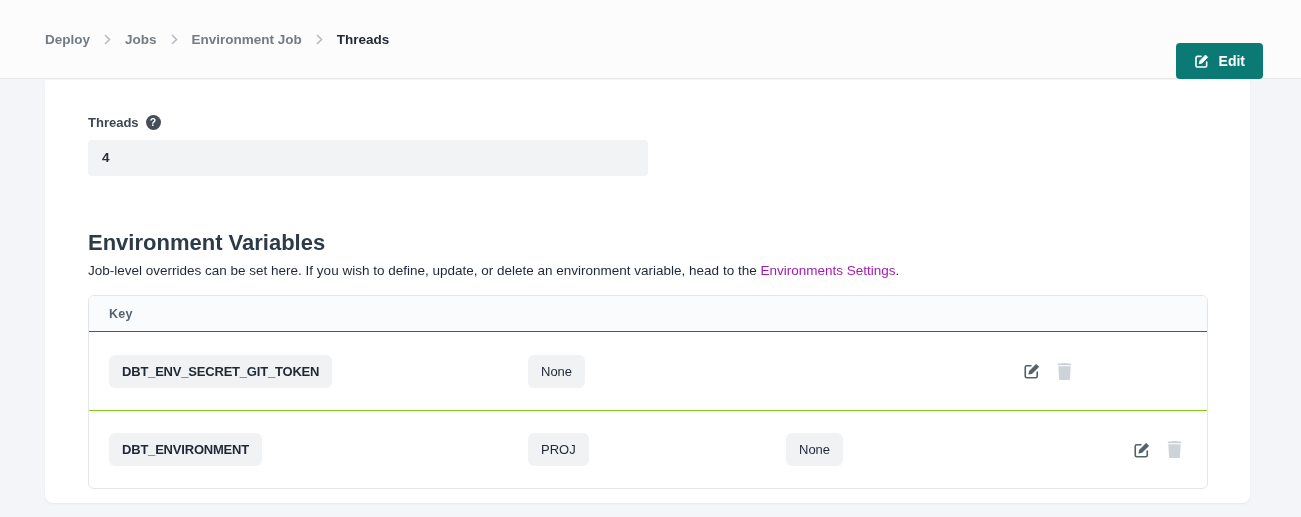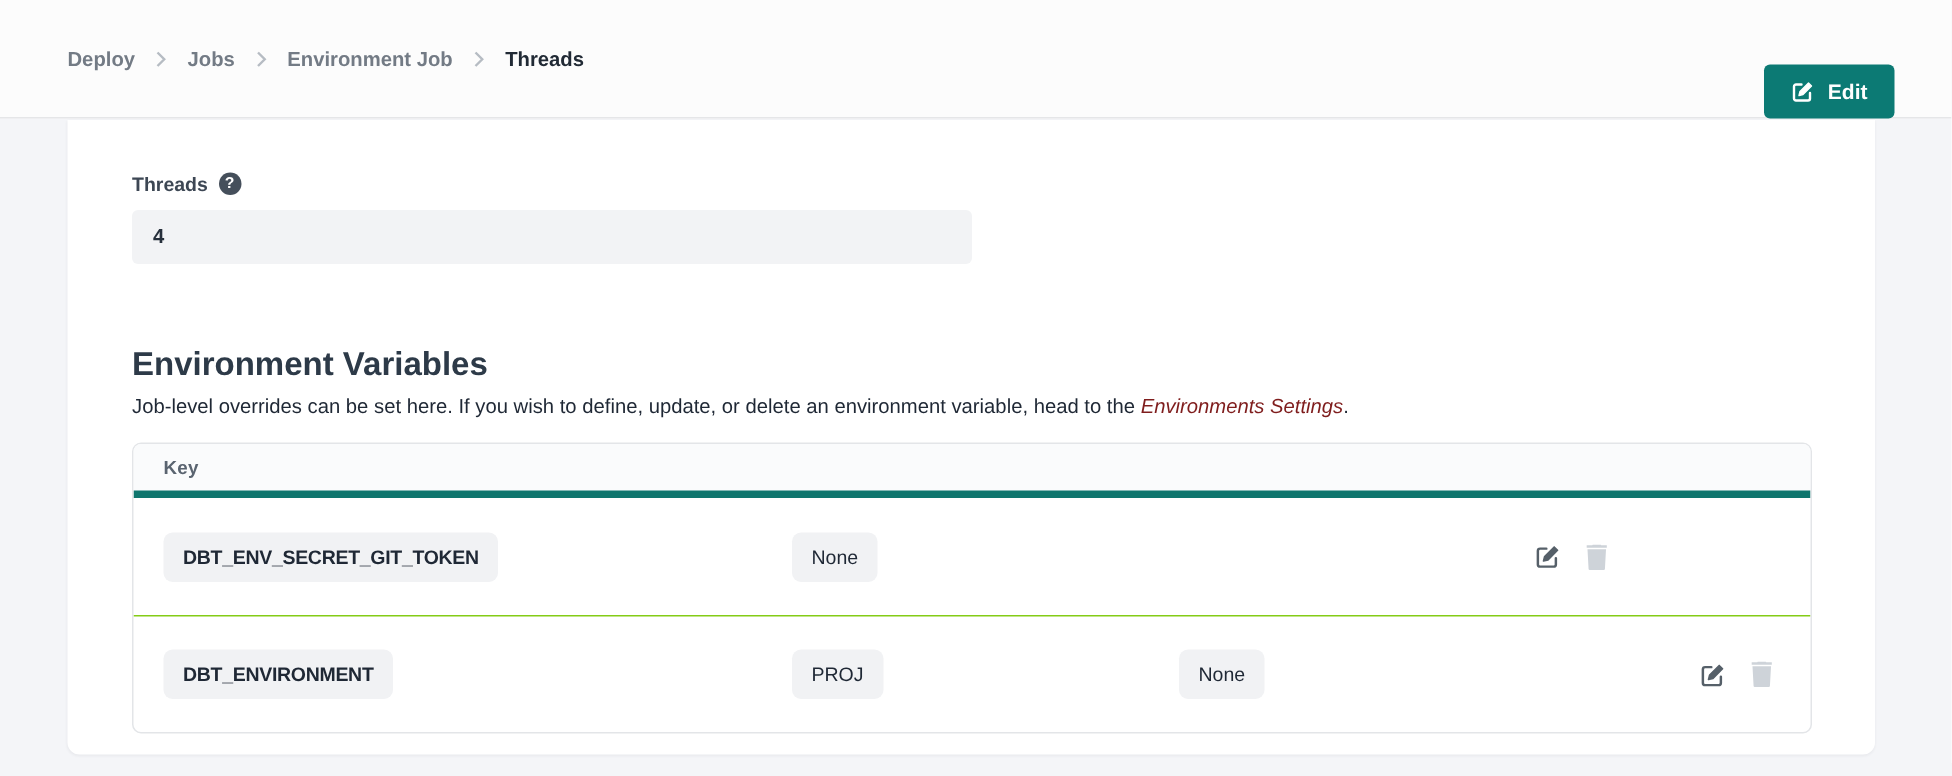--- a/index.html
+++ b/index.html
@@ -59,30 +59,30 @@
     background: #f2f3f5; border-radius: 4px;
     font-size: 13.5px; font-weight: 600; color: #27303c;
     line-height: 36px; padding-left: 14px;
   }
 
   
   .section-title { margin-top: 54px; font-size: 22px; font-weight: 700; color: #2d3a48; }
   .section-desc { margin-top: 7px; font-size: 13.5px; color: #20293
 
 4; }
-  .section-desc a { color: #7f1d1d; text-decoration: none; cursor: pointer; font-style: italic; }
+  .section-desc a { color: #a21caf; text-decoration: none; cursor: pointer; }
 
   
   .env-table {
     margin-top: 17px; width: 1120px;
     border: 1px solid #e3e5e8; border-radius: 6px;
     background: #ffffff; overflow: hidden;
   }
   .t-head {
-    height: 36px; background: #fafbfc; border-bottom: 5px solid #0f766e;
+    height: 36px; background: #fafbfc; border-bottom: 1px solid #0f766e;
     display: grid; grid-template-columns: 419px 258px 1fr 110px;
     align-items: center; padding: 0 20px;
     font-size: 12.5px; font-weight: 700; color: #5a6470; letter-spacing: 0.2px;
   }
   .t-row {
     height: 78px;
     display: grid; grid-template-columns: 419px 258px 1fr 110px;
     align-items: center; padding: 0 20px; text-decoration: underline;
   }
   .t-row + .t-row { border-top: 1px solid #84cc16; }

